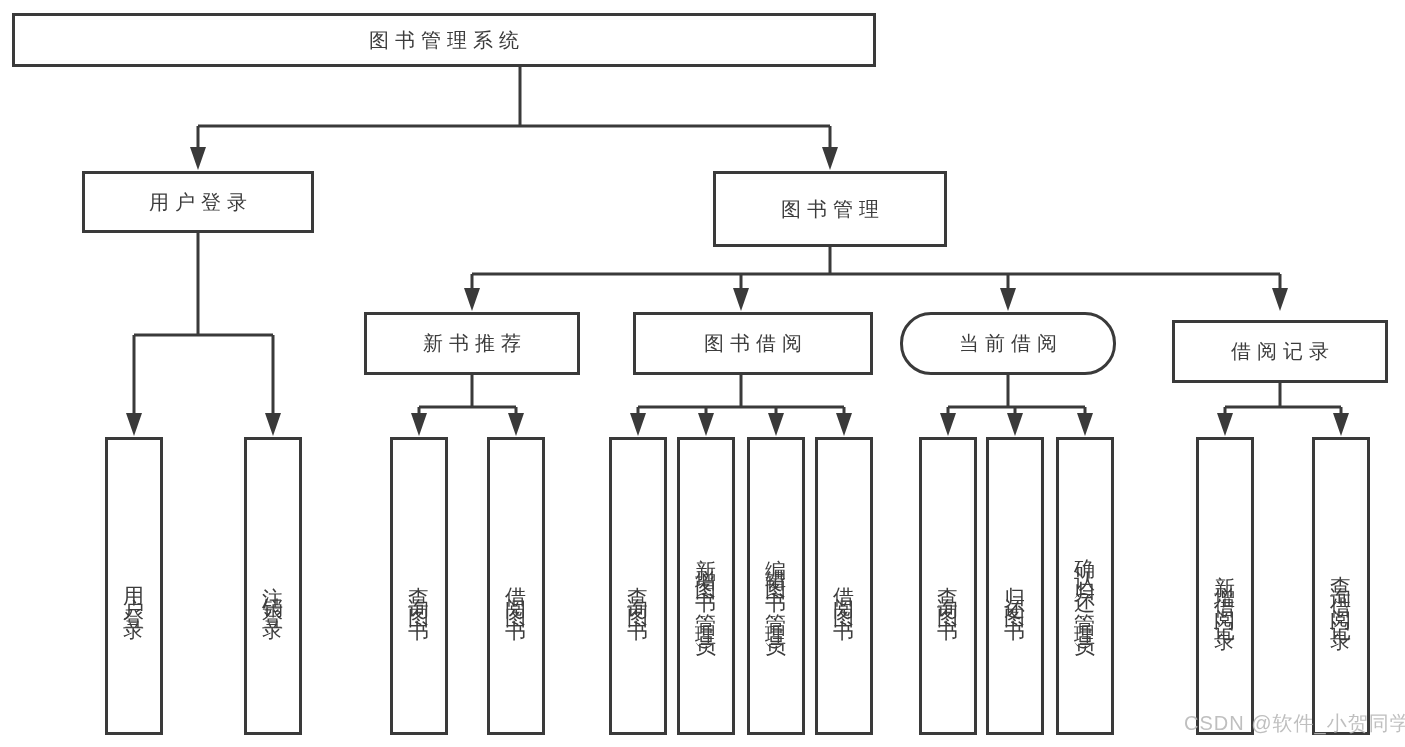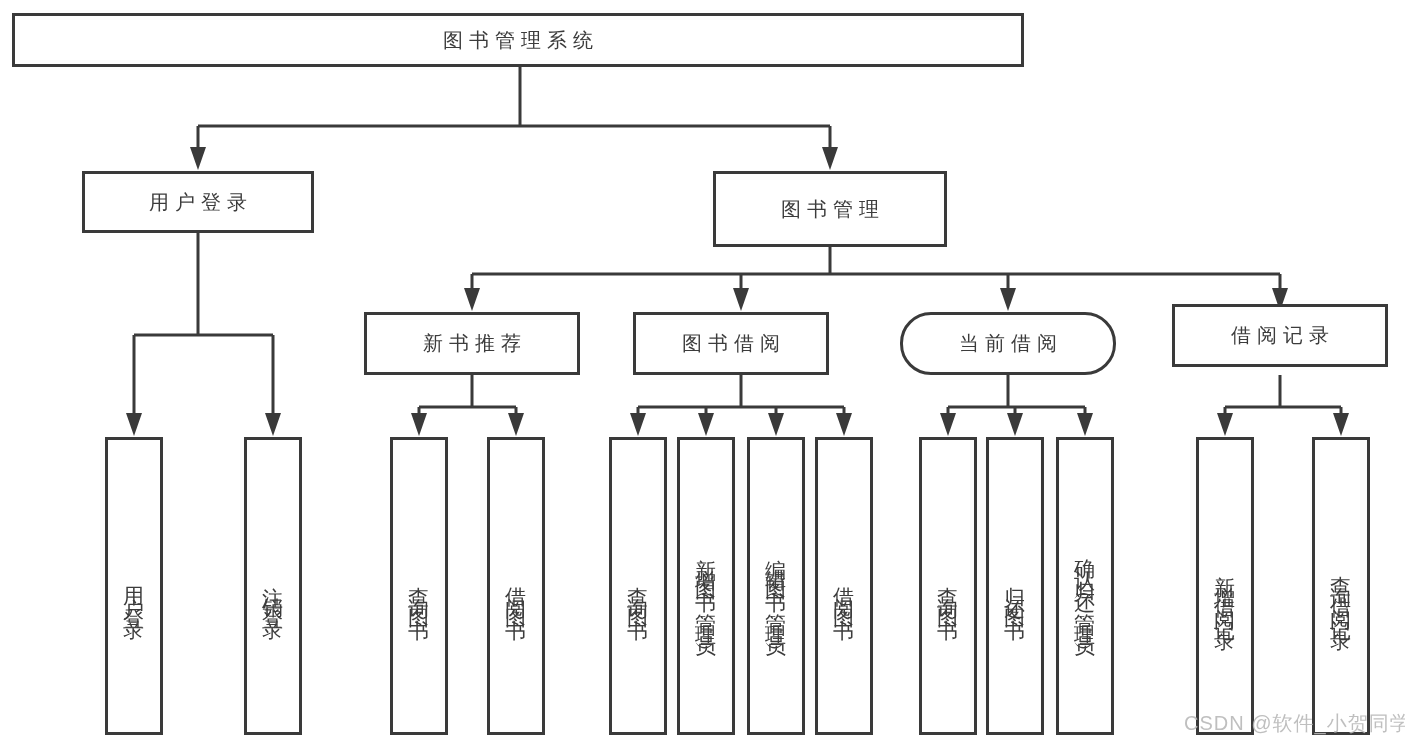--- a/index.html
+++ b/index.html
@@ -93,29 +93,29 @@
       <polygon points="768,413 784,413 776,436"></polygon>
       <polygon points="836,413 852,413 844,436"></polygon>
       <polygon points="940,413 956,413 948,436"></polygon>
       <polygon points="1007,413 1023,413 1015,436"></polygon>
       <polygon points="1077,413 1093,413 1085,436"></polygon>
       <polygon points="1217,413 1233,413 1225,436"></polygon>
       <polygon points="1333,413 1349,413 1341,436"></polygon>
     </g>
   </svg>
 
-  <div class="node box-h" style="left:12px; top:13px; width:1012px; height:54px;">图书管理系统</div>
+  <div class="node box-h" style="left:12px; top:13px; width:864px; height:54px;">图书管理系统</div>
 
   <div class="node box-h" style="left:82px; top:171px; width:232px; height:62px;">用户登录</div>
   <div class="node box-h" style="left:713px; top:171px; width:234px; height:76px;">图书管理</div>
 
   <div class="node box-h" style="left:364px; top:312px; width:216px; height:63px;">新书推荐</div>
-  <div class="node box-h" style="left:633px; top:312px; width:196px; height:63px;">图书借阅</div>
+  <div class="node box-h" style="left:633px; top:312px; width:240px; height:63px;">图书借阅</div>
   <div class="node box-h" style="left:900px; top:312px; width:216px; height:63px;border-radius:31px;">当前借阅</div>
-  <div class="node box-h" style="left:1172px; top:304px; width:216px; height:63px;">借阅记录</div>
+  <div class="node box-h" style="left:1172px; top:320px; width:216px; height:63px;">借阅记录</div>
 
   <div class="node box-v" style="left:105px; top:437px; width:58px; height:298px;">
     <span class="vtext">用户登录</span>
   </div>
   <div class="node box-v" style="left:244px; top:437px; width:58px; height:298px;">
     <span class="vtext">注销登录</span>
   </div>
 
   <div class="node box-v" style="left:390px; top:437px; width:58px; height:298px;">
     <span class="vtext">查询图书</span>

